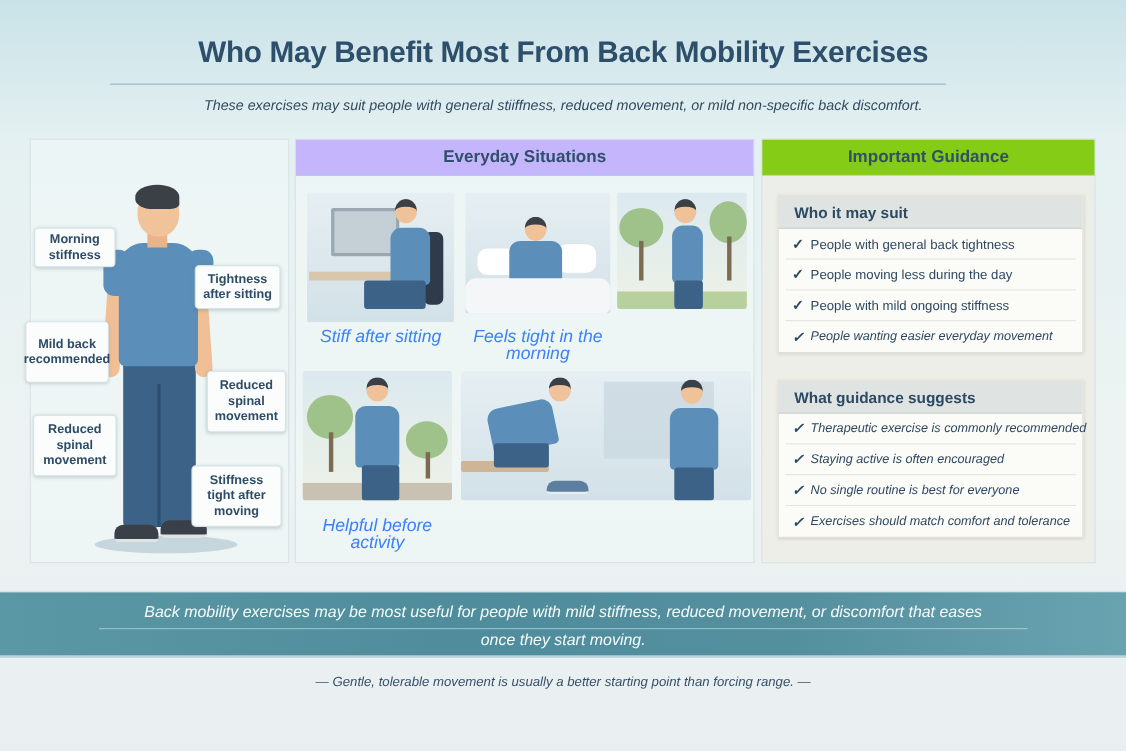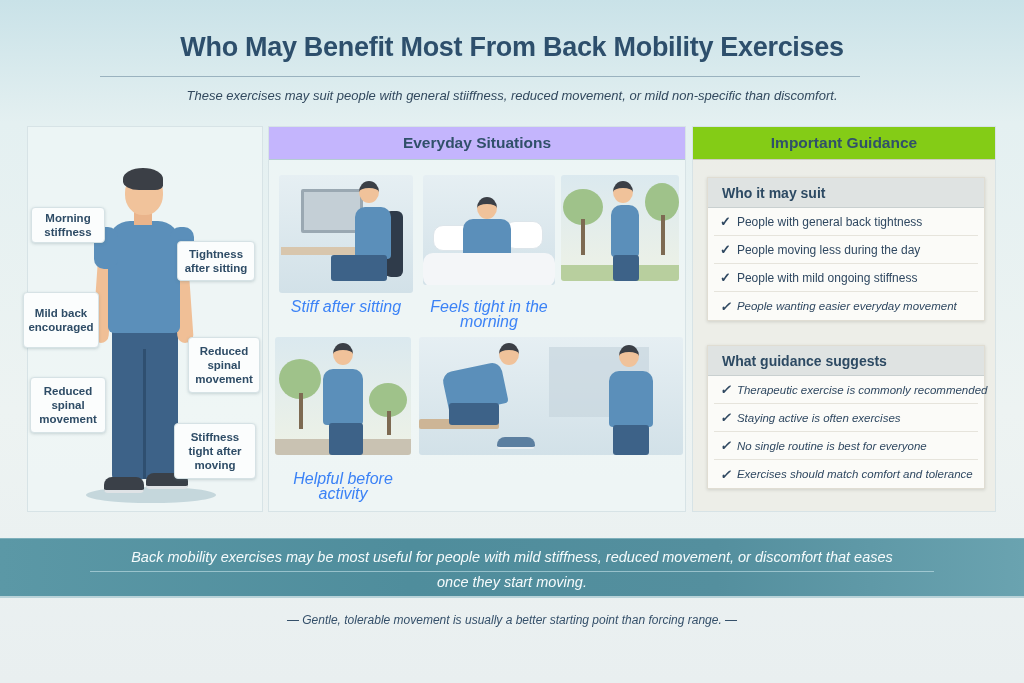--- a/index.html
+++ b/index.html
@@ -62,40 +62,40 @@
 .band{position:absolute;top:538px;left:0;width:1024px;height:60px;background:linear-gradient(90deg,#5b98a6,#4f8d9c 40%,#548f9e 70%,#6aa3b0);border-top:1px solid #7fb0bb;border-bottom:2px solid #b9d3d9}
 .band-text{position:absolute;left:0;width:1024px;text-align:center;color:#f5fbfc;font-size:14.5px;font-style:italic}
 .band-rule{position:absolute;top:32px;left:90px;width:844px;height:1px;background:rgba(210,235,240,0.55)}
 .note{position:absolute;top:613px;left:0;width:1024px;text-align:center;font-size:12px;font-style:italic;color:#35506a}
 </style>
 </head>
 <body>
 
 <div class="title">Who May Benefit Most From Back Mobility Exercises</div>
 <div class="title-rule"></div>
-<div class="subtitle">These exercises may suit people with general stiiffness, reduced movement, or mild non-specific than discomfort.</div>
+<div class="subtitle">These exercises may suit people with general stiiffness, reduced movement, or mild non-specific back discomfort.</div>
 
 <section class="panel" id="p-signs">
   <div class="figure">
     <div class="shadow"></div>
     <div class="legs"></div>
     <div class="shoe-l"></div>
     <div class="shoe-r"></div>
     <div class="arm-l"></div>
       <div class="arm-r"></div>
     <div class="torso"></div>
     <div class="sleeve-l"></div>
       <div class="sleeve-r"></div>
     <div class="neck"></div>
     <div class="head"></div>
       <div class="hair"></div>
   </div>
   <div class="callout" style="left:3px;top:80px;width:74px;height:36px">Morning stiffness</div>
   <div class="callout" style="left:149px;top:114px;width:78px;height:40px">Tightness after sitting</div>
-  <div class="callout" style="left:-5px;top:165px;width:76px;height:56px">Mild back encouraged</div>
+  <div class="callout" style="left:-5px;top:165px;width:76px;height:56px">Mild back recommended</div>
   <div class="callout" style="left:160px;top:210px;width:72px;height:56px">Reduced spinal movement</div>
   <div class="callout" style="left:2px;top:250px;width:76px;height:56px">Reduced spinal movement</div>
   <div class="callout" style="left:146px;top:296px;width:82px;height:56px">Stiffness tight after moving</div>
 </section>
 
 <section class="panel" id="p-sit">
   <div class="panel-head">Everyday Situations</div>
 
   <div class="scene" style="left:10px;top:48px;width:134px;height:118px">
     <div class="sky"></div>
@@ -181,21 +181,21 @@
   </div>
 
   <div class="box" style="top:218px">
     <div class="box-head">What guidance suggests</div>
     <div class="box-item it">
         <span class="check">✓</span>
         <span>Therapeutic exercise is commonly recommended</span>
       </div>
     <div class="box-item it">
         <span class="check">✓</span>
-        <span>Staying active is often exercises</span>
+        <span>Staying active is often encouraged</span>
       </div>
     <div class="box-item it">
         <span class="check">✓</span>
         <span>No single routine is best for everyone</span>
       </div>
     <div class="box-item it">
         <span class="check">✓</span>
         <span>Exercises should match comfort and tolerance</span>
       </div>
   </div>

